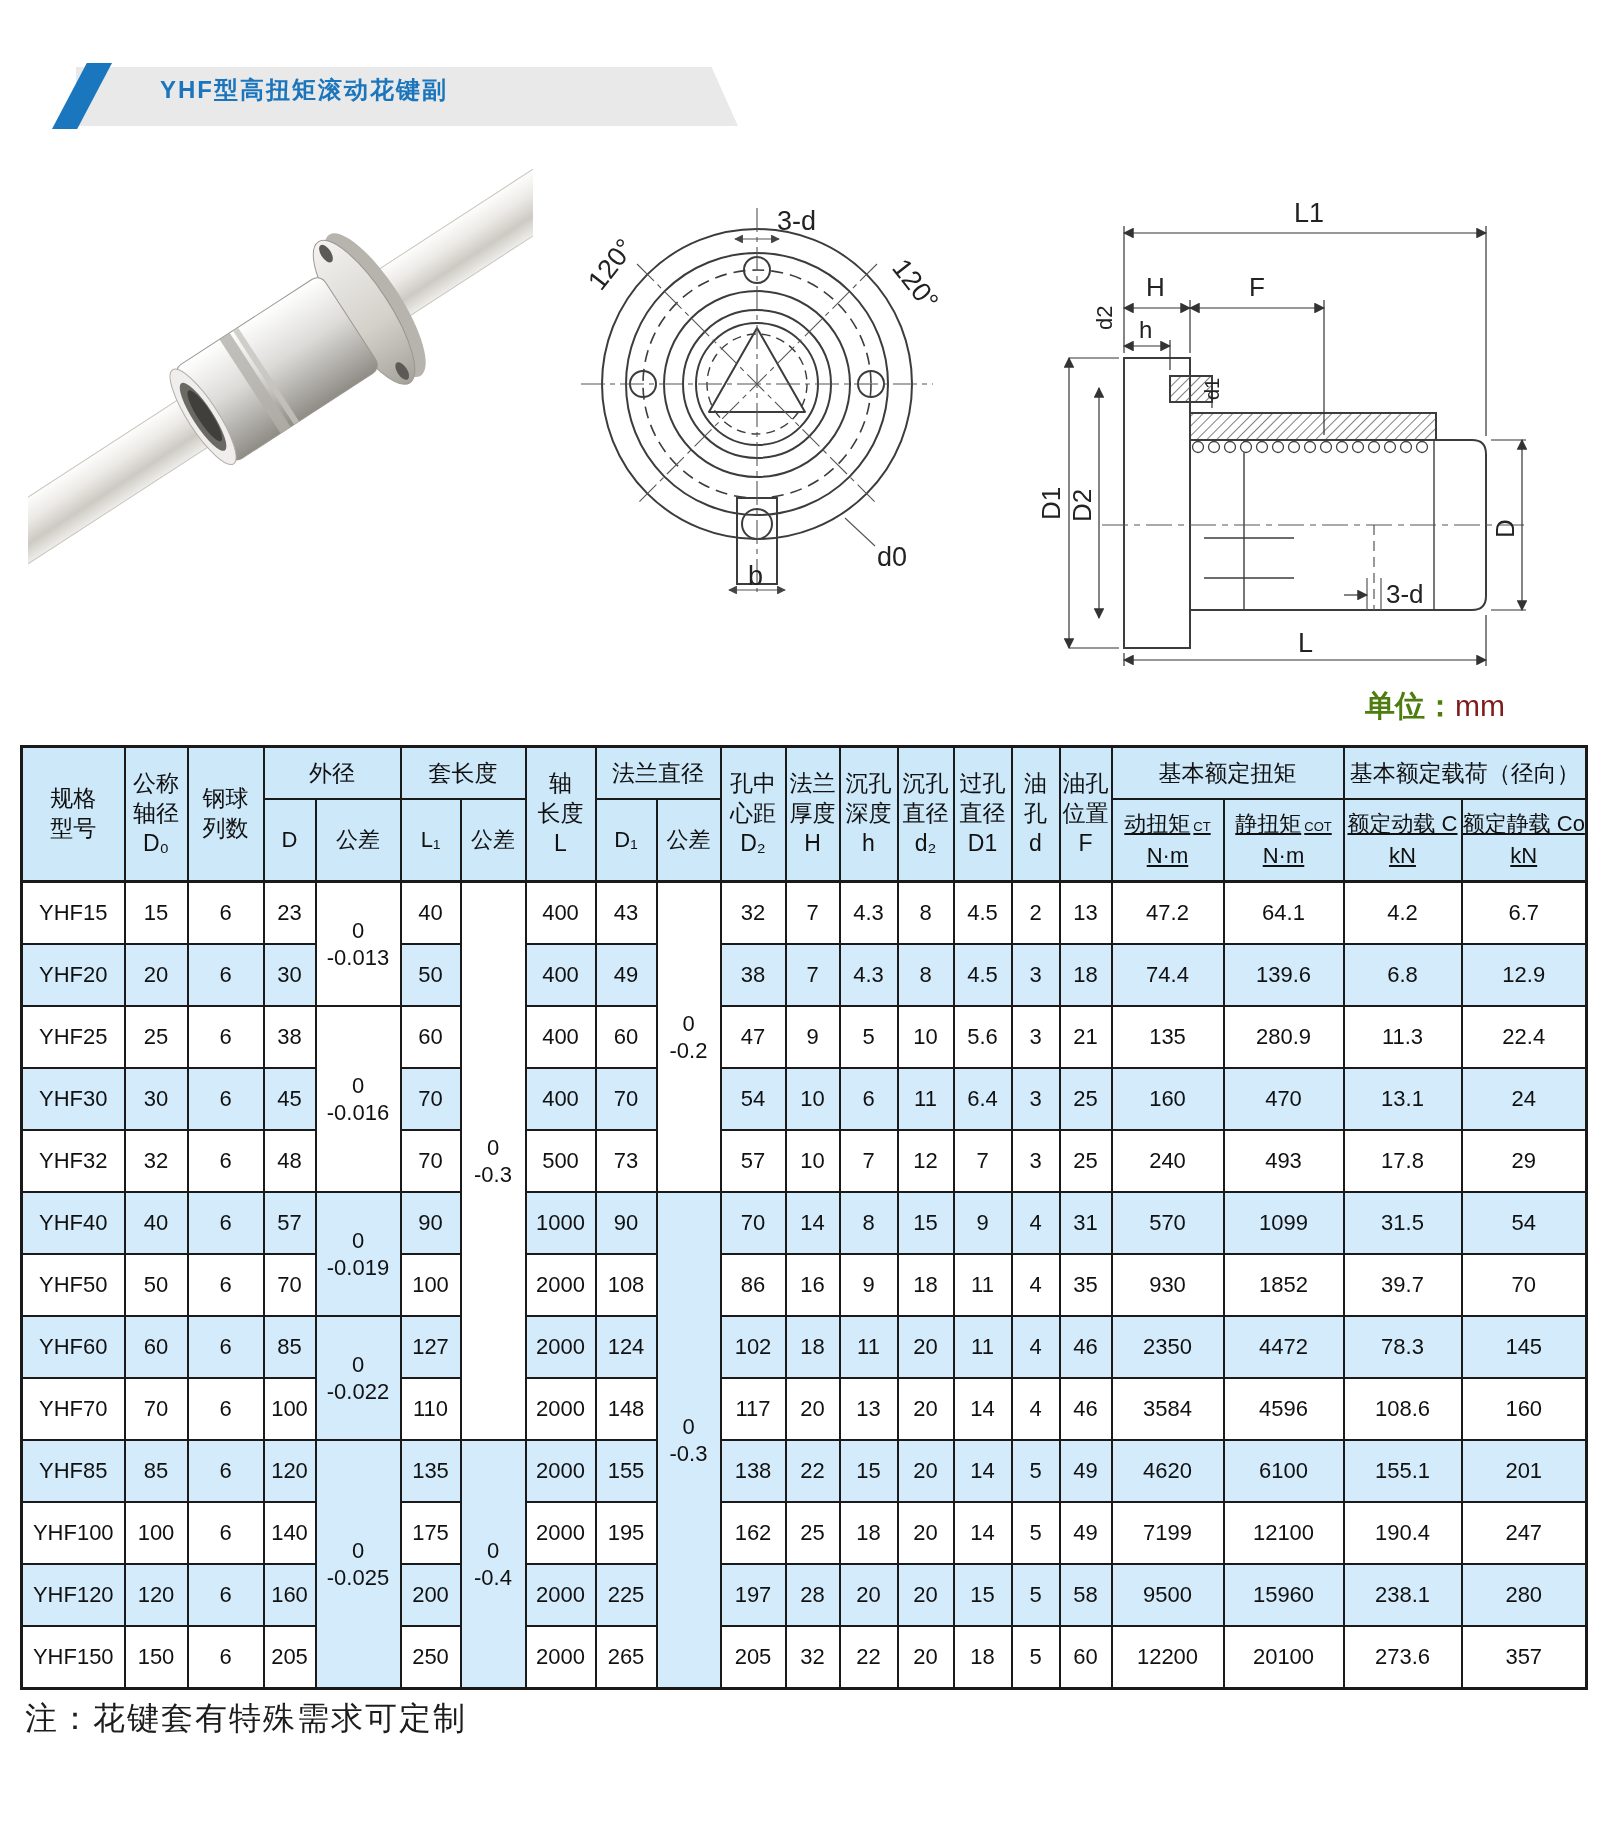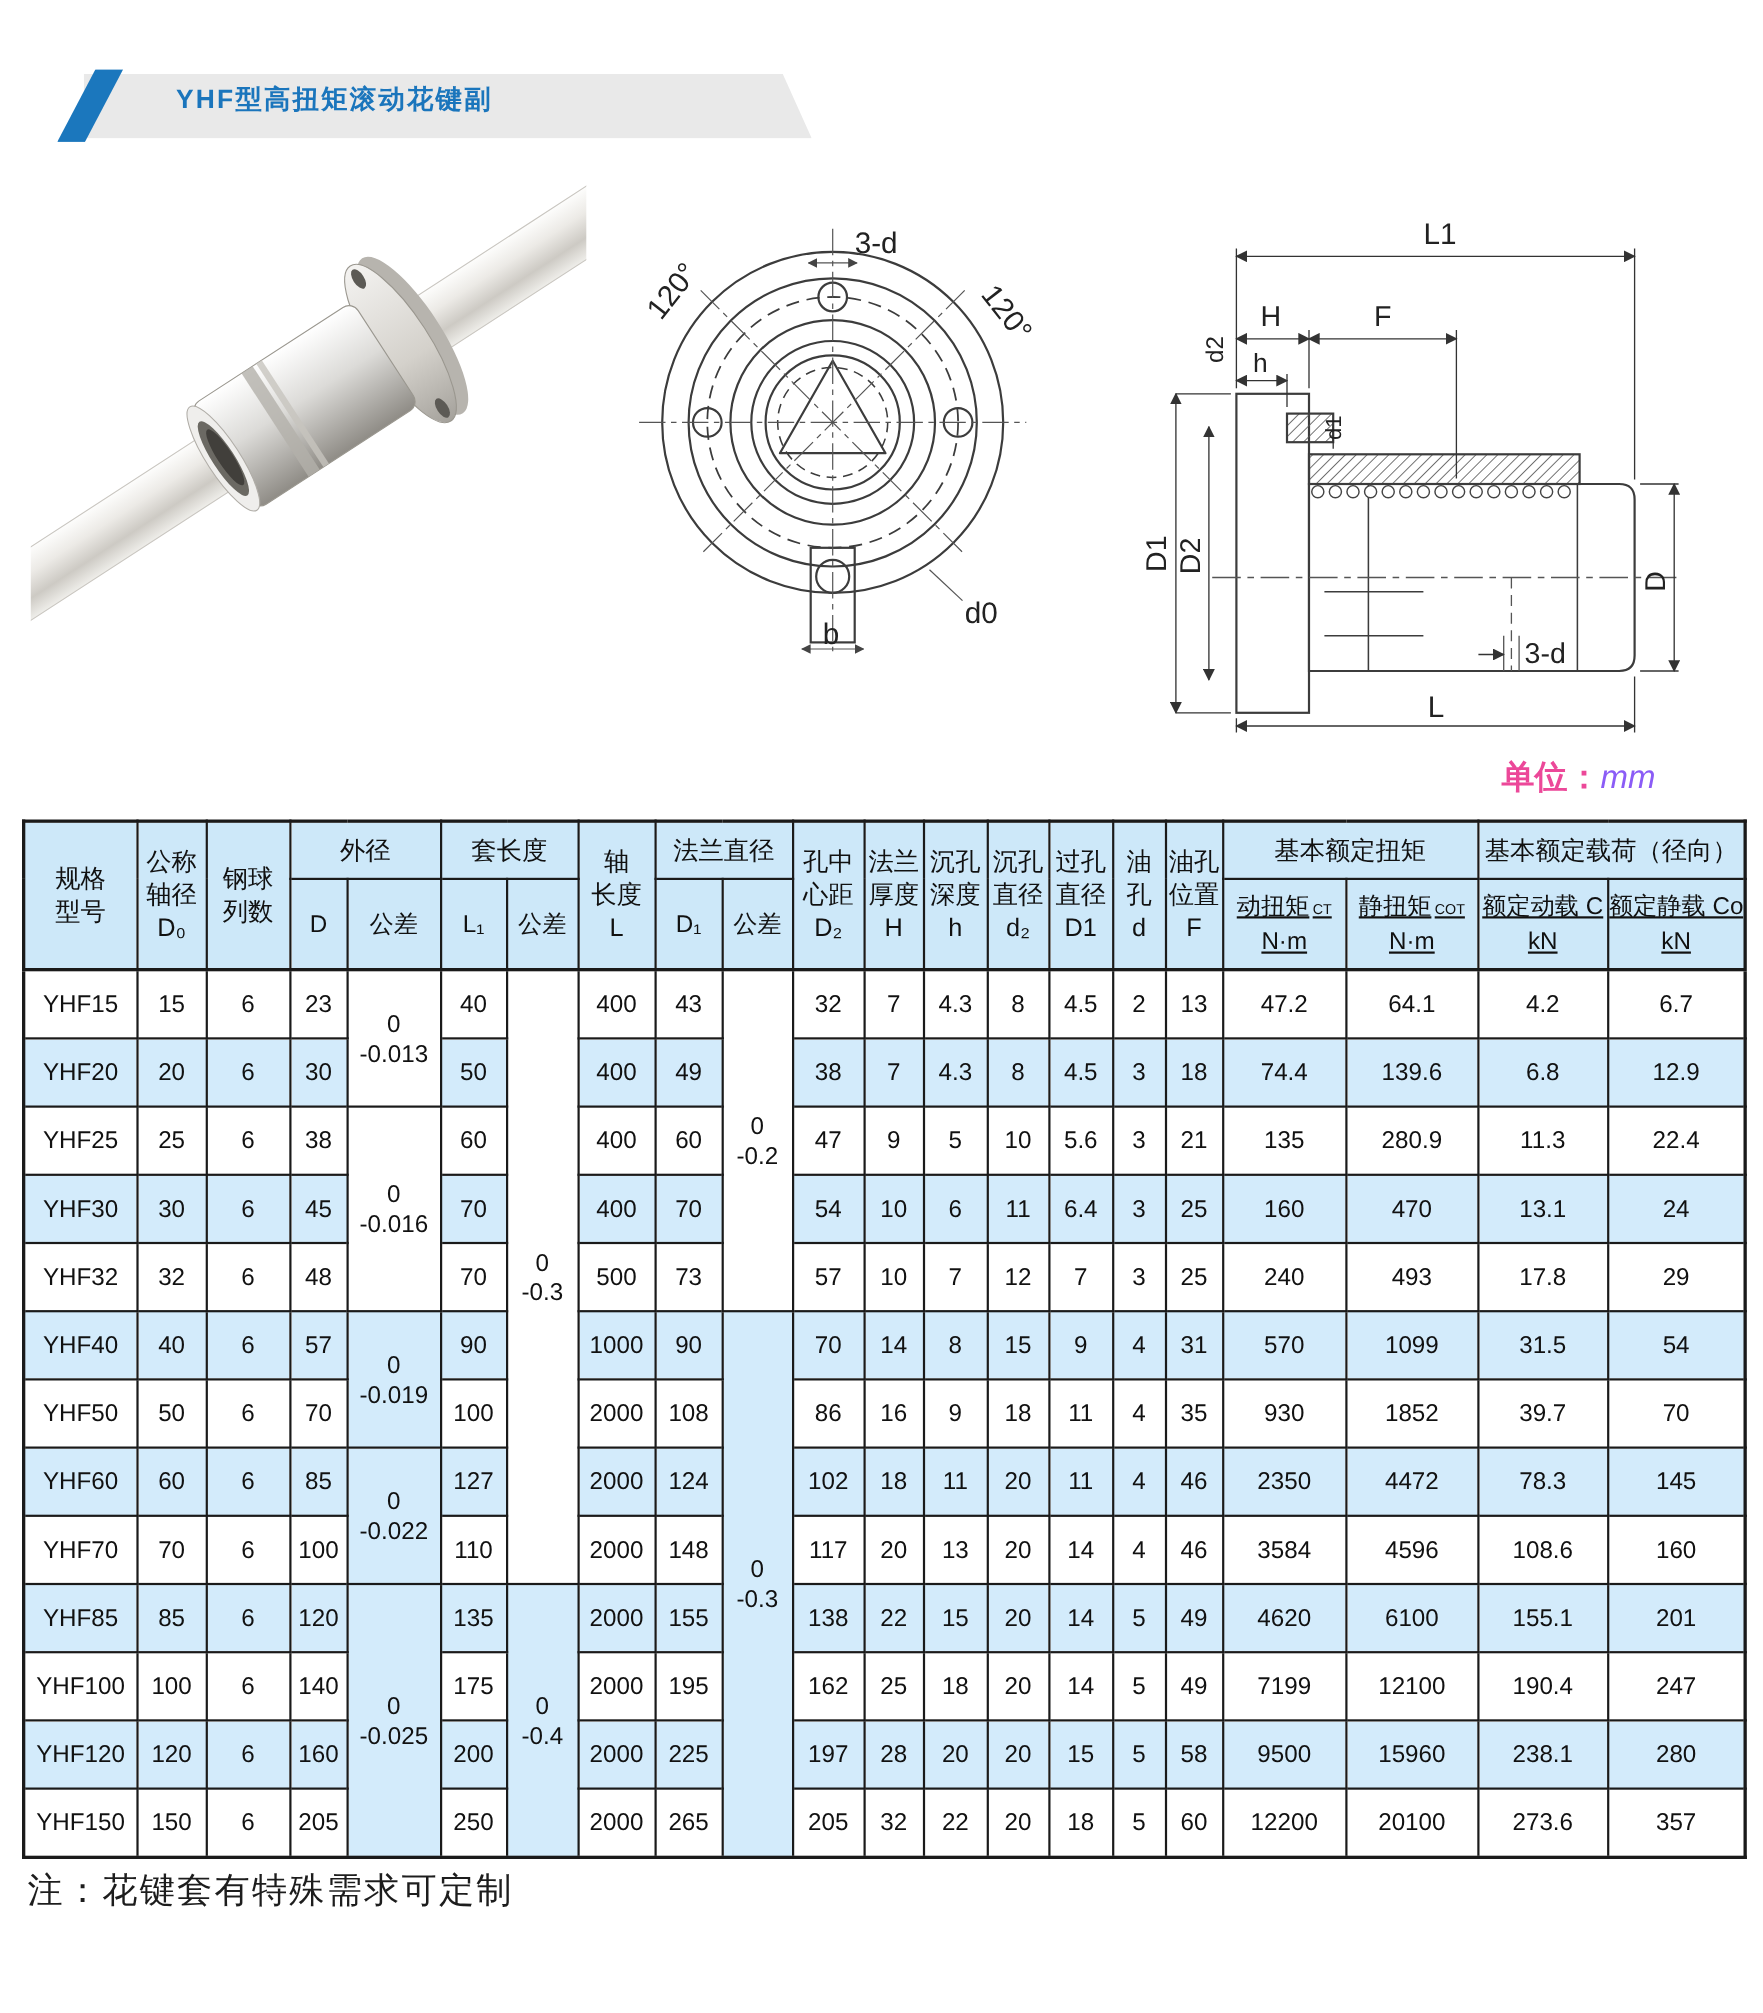--- a/index.html
+++ b/index.html
@@ -23,22 +23,22 @@
     position:absolute;left:160px;top:74px;margin:0;
     font-size:24px;font-weight:700;color:#1a75bc;letter-spacing:2px;
   }
   
   .photo-figure{position:absolute;left:28px;top:138px;width:505px;height:455px;}
   .front-figure{position:absolute;left:545px;top:162px;width:420px;height:435px;}
   .section-figure{position:absolute;left:874px;top:148px;width:722px;height:525px;}
   svg text{font-family:"Liberation Sans","DejaVu Sans",sans-serif;fill:#222;}
   
   .unit-line{position:absolute;left:1365px;top:686px;font-size:30px;color:#333;}
-  .unit-line .ul{font-weight:600;color:#ec4899;}
-  .unit-line .uv{color:#8b5cf6;font-style:italic;}
+  .unit-line .ul{font-weight:600;color:#4d7c0f;}
+  .unit-line .uv{color:#7f1d1d;}
   
   table.spec{
     position:absolute;left:20px;top:745px;width:1565px;
     border-collapse:collapse;table-layout:fixed;text-align:center;
     border:3px solid #1a1a1a;
   }
   .spec th,.spec td{
     border:2px solid #1a1a1a;padding:0;vertical-align:middle;
     font-size:22px;font-weight:400;overflow:hidden;
   }

